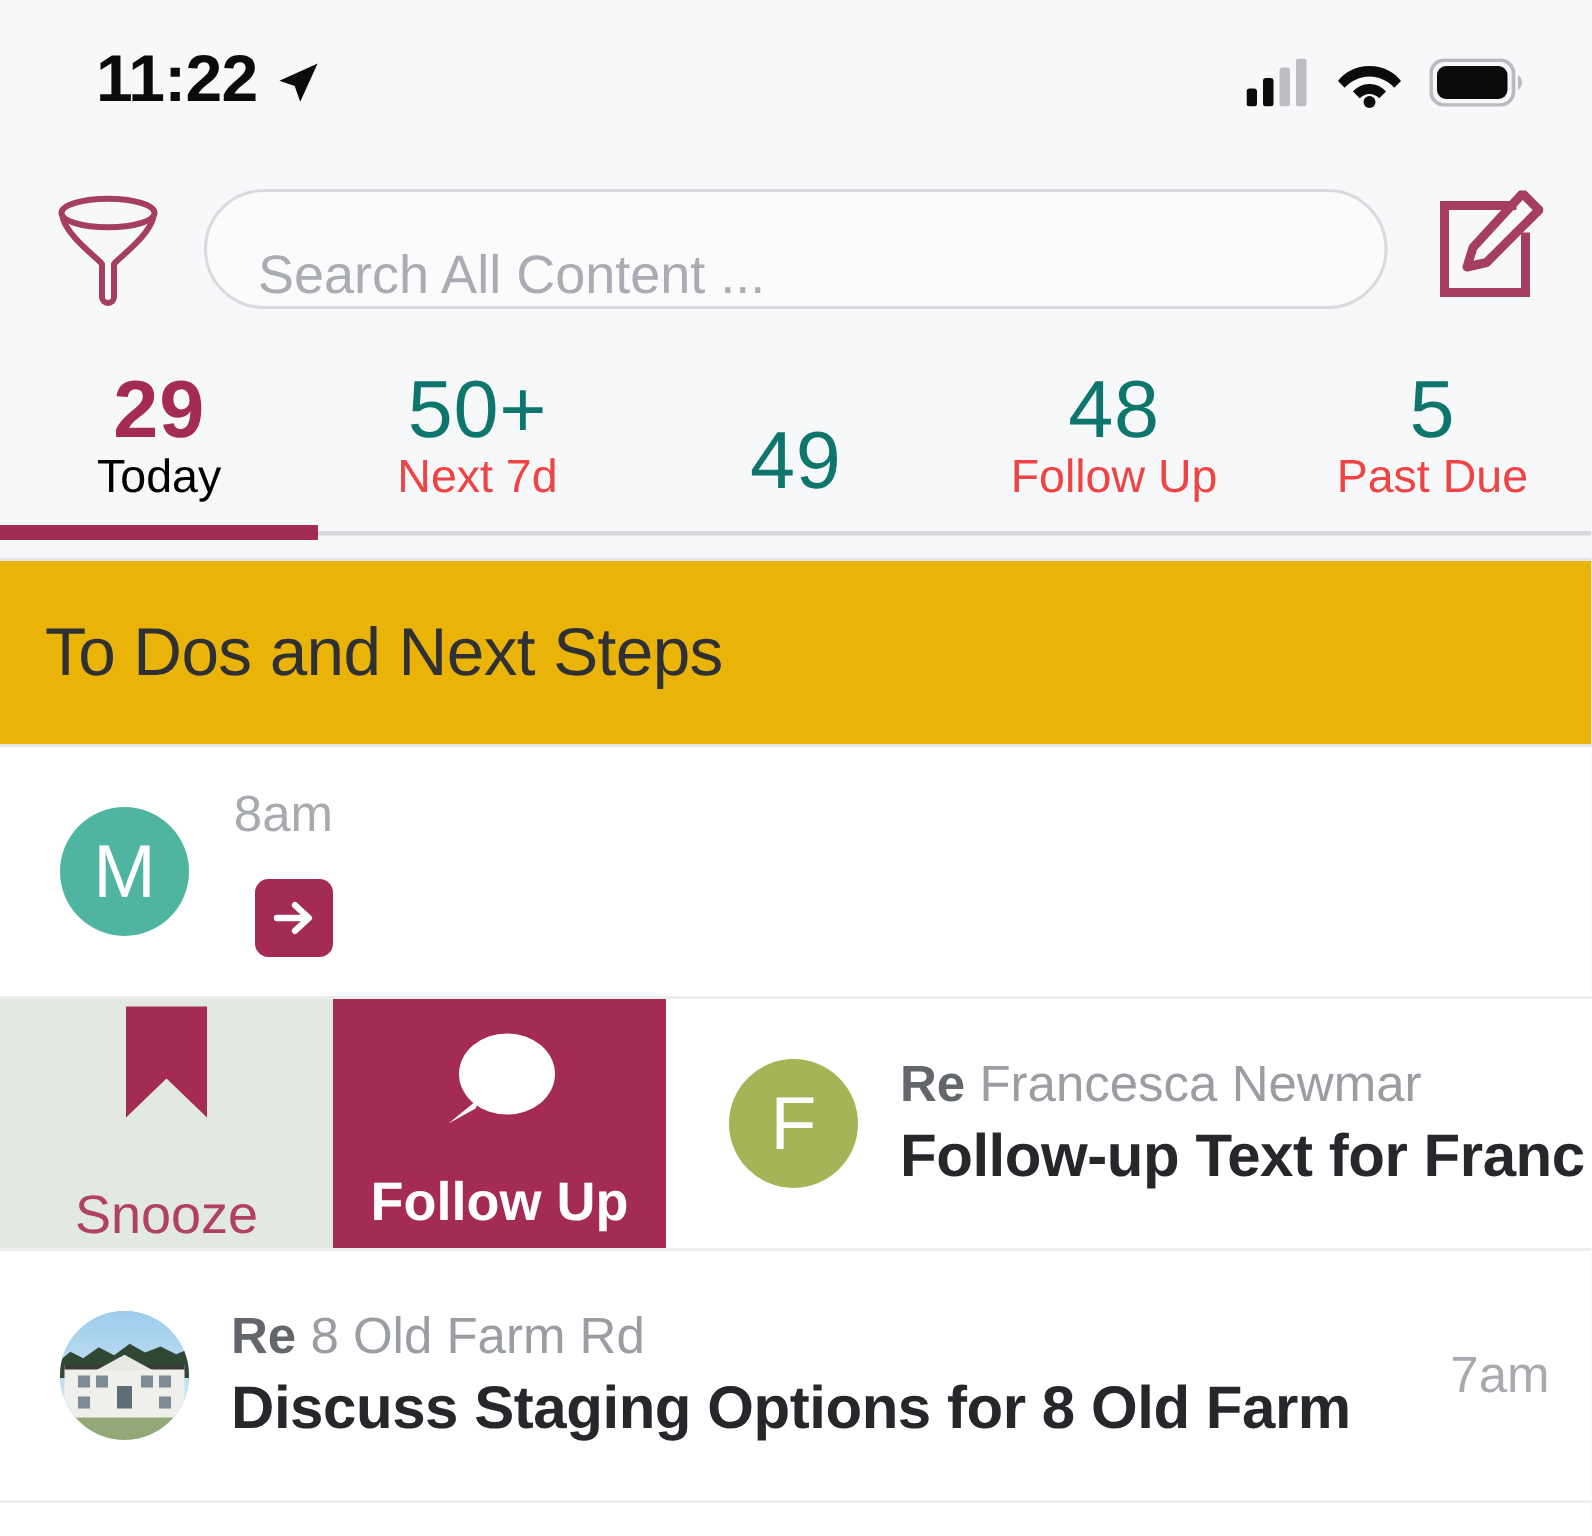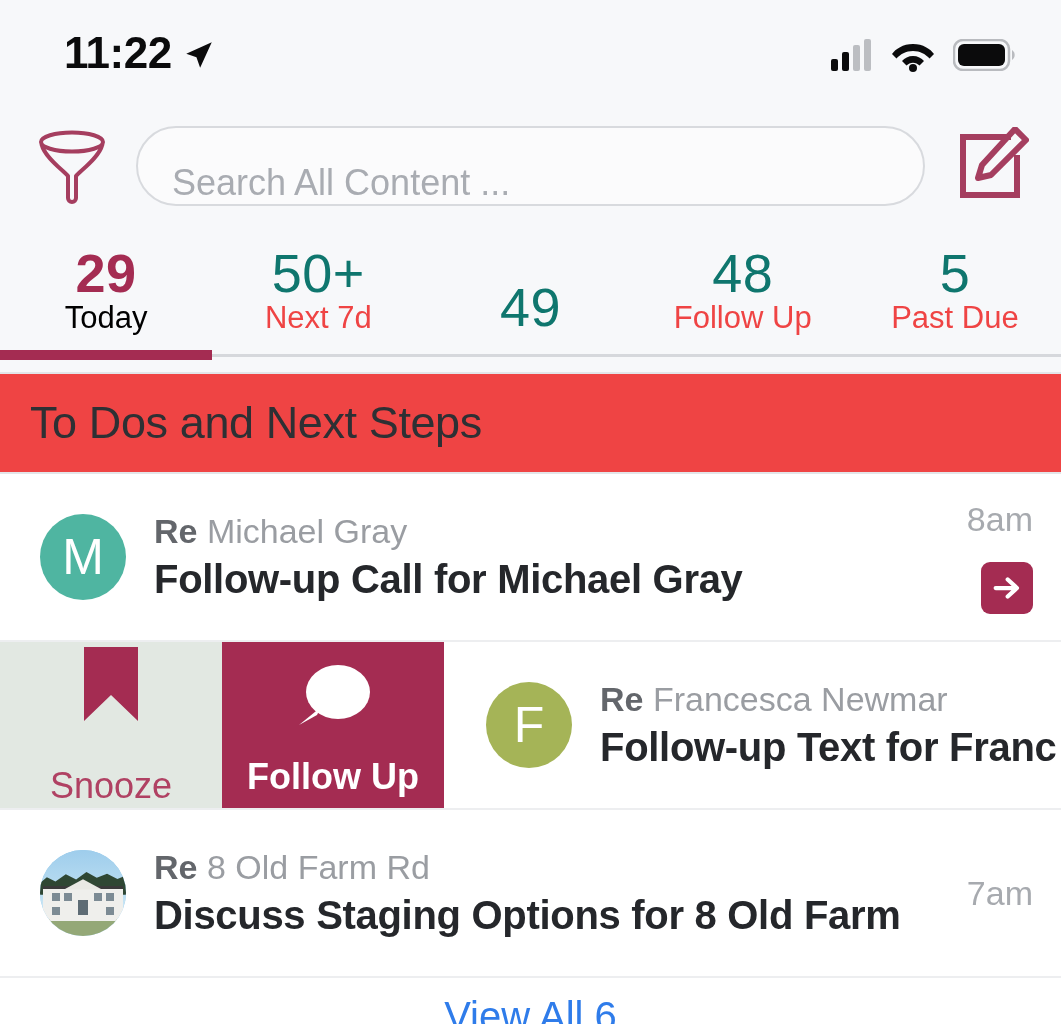--- a/index.html
+++ b/index.html
@@ -147,22 +147,22 @@
     background: #A42C52;
   }
   .under-gap {
     height: 14px;
     background: #F7F8FA;
     border-bottom: 2px solid #E3E5E8;
   }
 
   
   .section-header {
-    background: #ef4444;
-    height: 100px;
+    background: #eab308;
+    height: 124px;
     display: flex;
     align-items: center;
     padding-left: 30px;
     border-bottom: 2px solid #E3E5E8;
   }
   .section-header .title {
     font-size: 45px;
     color: #2E3034;
     font-weight: 400;
     letter-spacing: -0.4px;
@@ -404,27 +404,20 @@
 
 <div class="section-header">
   <span class="title">To Dos and Next Steps</span>
 </div>
 
 <div class="list">
 
   <div class="row">
     <div class="avatar" style="background:#4FB5A1">
       <span>M</span>
-    </div>
-    <div class="row-body">
-      <div class="row-sub">
-        <span class="re">Re</span>
-        <span>Michael Gray</span>
-      </div>
-      <div class="row-title">Follow-up Call for Michael Gray</div>
     </div>
     <div class="row-right">
       <span class="row-time">8am</span>
       <div class="go-btn">
         <svg width="34" height="34" viewBox="0 0 24 24">
           <path d="M4 12 H18 M12.5 6 L19 12 L12.5 18" fill="none" stroke="#FFFFFF" stroke-width="3" stroke-linecap="round" stroke-linejoin="round"></path>
         </svg>
       </div>
     </div>
   </div>

